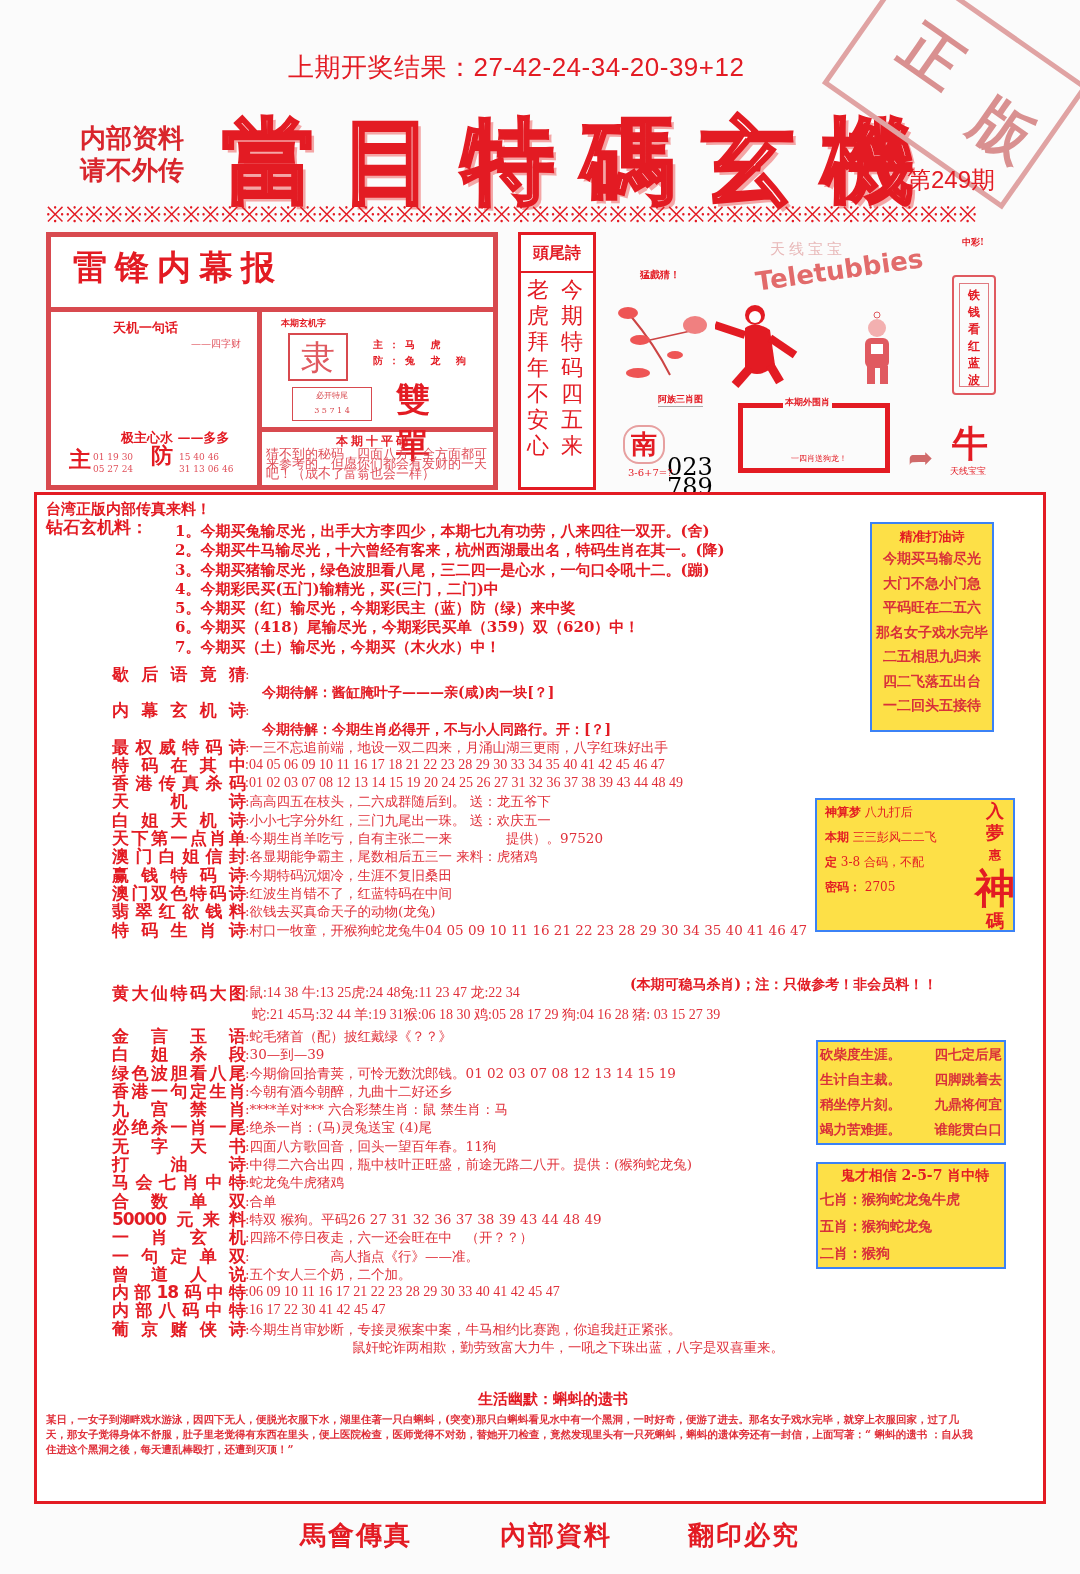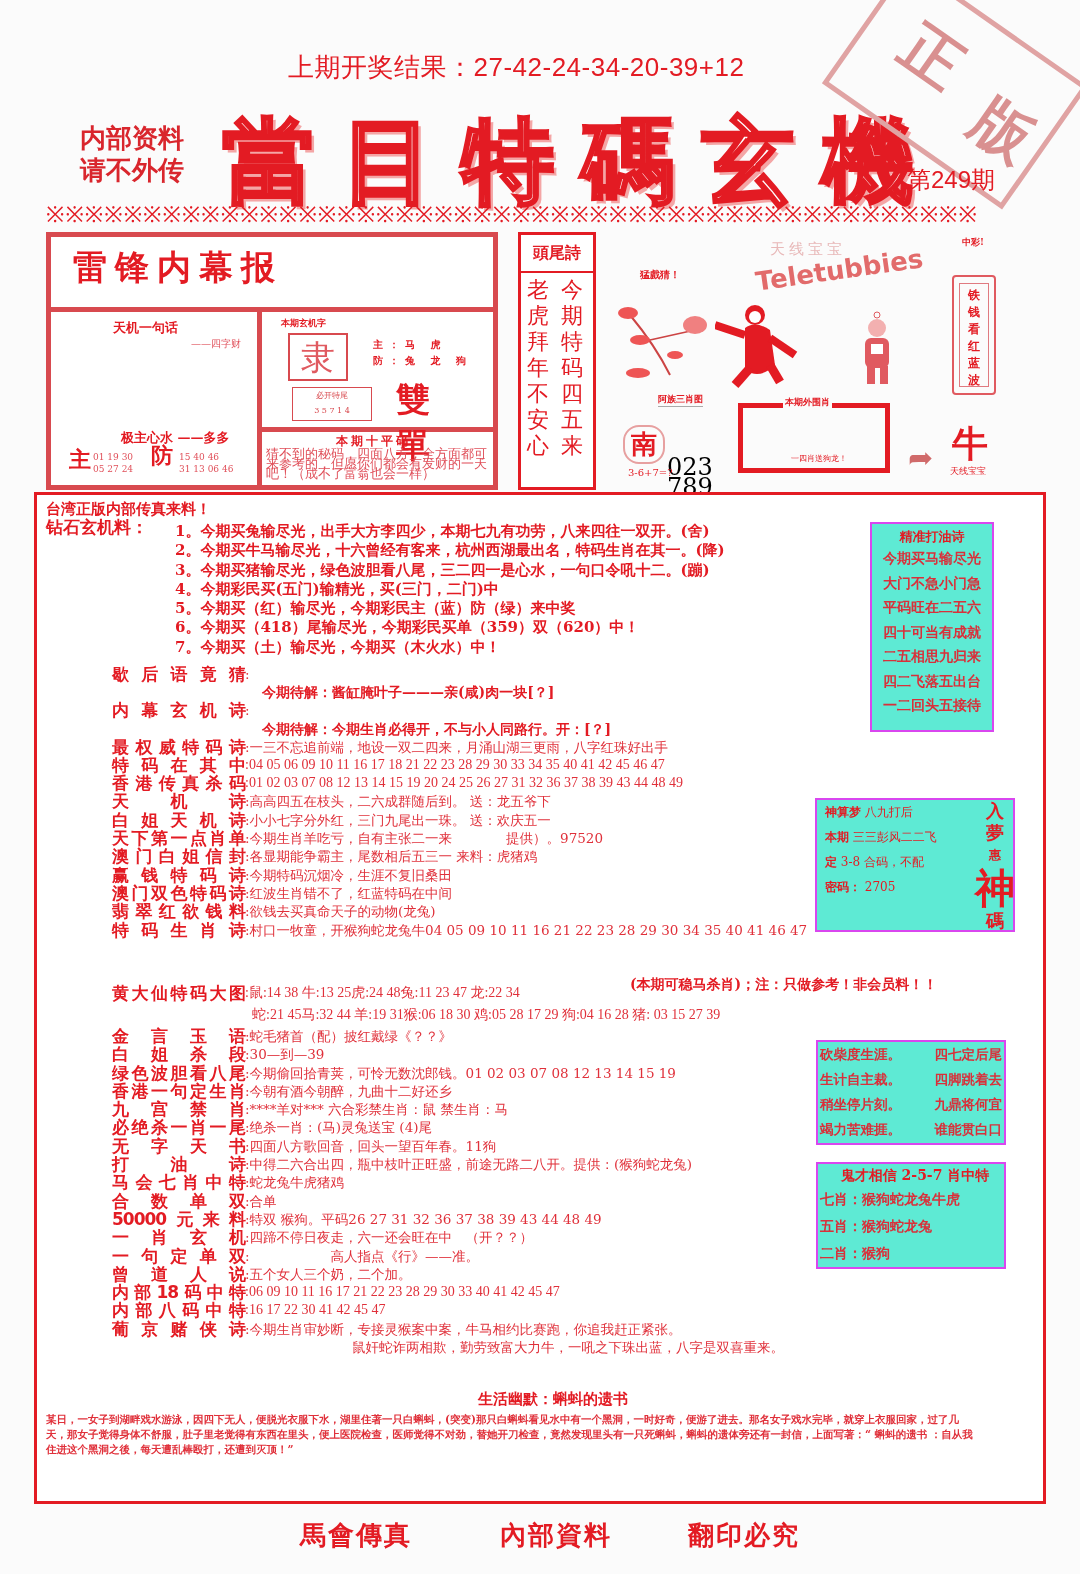--- a/index.html
+++ b/index.html
@@ -68,21 +68,21 @@
   .panel { left: 34px; top: 492px; width: 1012px; height: 1012px; border: 3px solid #e31b23; background: #fff; }
   .intro { left: 46px; top: 500px; font-size: 15px; font-weight: bold; color: #e31b23; line-height: 18px; }
   .items { left: 175px; top: 522px; font-size: 15px; font-weight: bold; color: #e31b23; line-height: 19.3px; }
   .rows { left: 112px; top: 665px; width: 720px; }
   .row { display: flex; font-size: 15px; line-height: 18.3px; white-space: nowrap; }
   .row .lb { display: inline-block; width: 133px; font-weight: bold; font-size: 17px; text-align-last: justify; color: #e31b23; font-family: "DejaVu Sans", sans-serif; letter-spacing: -1px; }
   .row .vl { color: #e0303a; font-size: 13.5px; }
   .row .vl.num { font-family: "Liberation Serif", serif; font-size: 14px; }
   .sub-line { padding-left: 150px; font-size: 14px; line-height: 18px; font-weight: bold; color: #e31b23; }
 
-  .side-box { border: 2px solid #d946ef; background: #5eead4; }
+  .side-box { border: 2px solid #3b82f6; background: #fde047; }
   .oil { left: 870px; top: 522px; width: 124px; height: 210px; }
   .oil .hd { text-align: center; font-size: 13px; font-weight: bold; color: #e31b23; margin-top: 4px; }
   .oil .ln { font-size: 14px; font-weight: bold; color: #d9303a; line-height: 24.5px; text-align: center; }
   .dream { left: 815px; top: 798px; width: 200px; height: 134px; }
   .dream .ln { font-size: 12px; line-height: 25px; padding-left: 8px; color: #e31b23; }
   .dream .ln b { color: #e31b23; }
   .dream-big { left: 975px; top: 800px; font-size: 18px; line-height: 22px; color: #e31b23; font-weight: bold; width: 40px; text-align: center; }
   .dream-big .sh { font-size: 40px; line-height: 44px; }
   .poem4 { left: 816px; top: 1040px; width: 190px; height: 105px; }
   .poem4 .ln { display: flex; justify-content: space-between; font-size: 13.5px; font-weight: bold; line-height: 25px; padding: 0 2px; color: #d9303a; }
@@ -369,21 +369,21 @@
     <div class="row">
       <div class="vl" style="padding-left: 240px;">鼠奸蛇诈两相欺，勤劳致富大力牛，一吼之下珠出蓝，八字是双喜重来。</div>
     </div>
   </div>
 
 <div class="abs side-box oil">
   <div class="hd">精准打油诗</div>
   <div class="ln">今期买马输尽光</div>
   <div class="ln">大门不急小门急</div>
   <div class="ln">平码旺在二五六</div>
-  <div class="ln">四十可当有成就</div>
+  <div class="ln">那名女子戏水完毕</div>
   <div class="ln">二五相思九归来</div>
   <div class="ln">四二飞落五出台</div>
   <div class="ln">一二回头五接待</div>
 </div>
 
 <div class="abs side-box dream">
   <div class="ln"><b>神算梦</b> <span>八九打后</span></div>
   <div class="ln"><b>本期</b> <span>三三彭风二二飞</span></div>
   <div class="ln"><b>定</b> <span>3-8 合码，不配</span></div>
   <div class="ln"><b>密码：</b> <span>2705</span></div>

